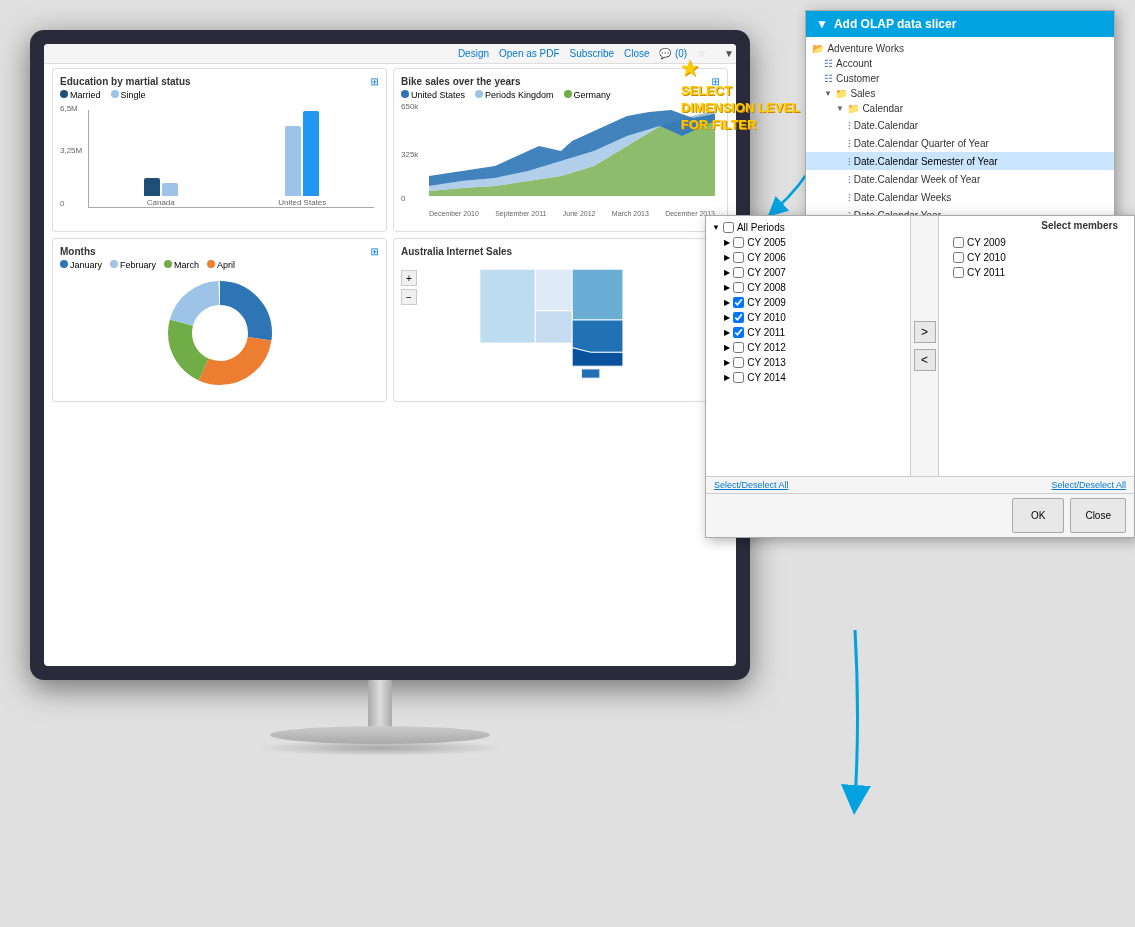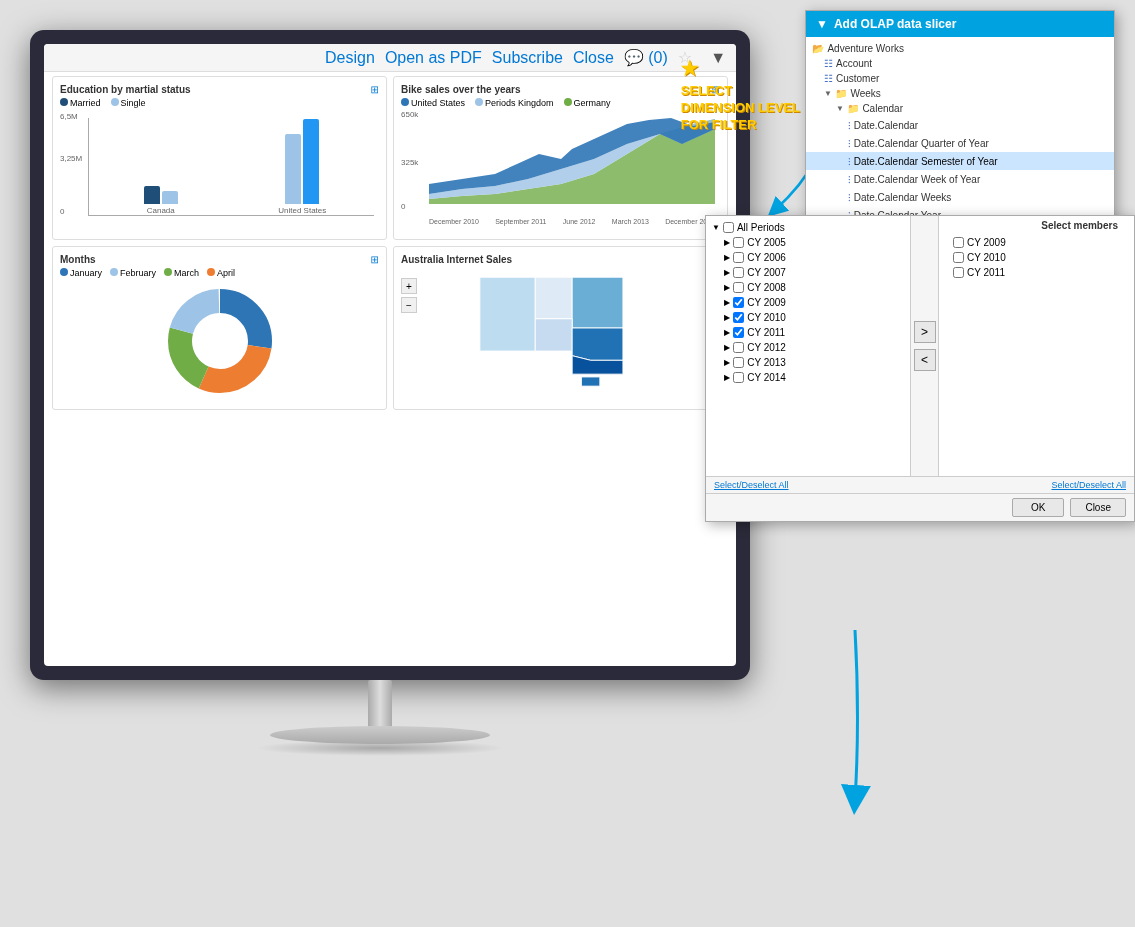--- a/index.html
+++ b/index.html
@@ -21,21 +21,21 @@
 <body>
 
 <div style="position:relative;width:1135px;height:927px;background:#e0e0e0;">
 
   <div style="position:absolute;left:30px;top:30px;width:720px;height:650px;background:#2a2a3a;border-radius:14px;box-shadow:0 8px 30px rgba(0,0,0,0.5);">
 
     <div style="position:absolute;left:14px;top:14px;right:14px;bottom:14px;background:#fff;border-radius:4px;overflow:hidden;">
 
       <div>
 
-        <div style="display:flex;align-items:center;justify-content:flex-end;padding:4px 10px;background:#f5f5f5;border-bottom:1px solid #ddd;gap:10px;font-size:16px;">
+        <div style="display:flex;align-items:center;justify-content:flex-end;padding:4px 2px;background:#f5f5f5;border-bottom:1px solid #ddd;gap:10px;font-size:10px;">
           <span style="color:#0078d4;cursor:pointer;">Design</span>
           <span style="color:#0078d4;cursor:pointer;">Open as PDF</span>
           <span style="color:#0078d4;cursor:pointer;">Subscribe</span>
           <span style="color:#0078d4;cursor:pointer;">Close</span>
           <span style="color:#0078d4;cursor:pointer;">💬 <span>(0)</span></span>
           <span style="color:#ccc;cursor:pointer;">☆</span>
           <span style="margin-left:8px;color:#555;cursor:pointer;">▼</span>
         </div>
 
 
@@ -208,21 +208,21 @@
         <span style="color:#4472c4;font-size:10px;">☷</span>
         <span>Account</span>
       </div>
       <div style="padding:2px 6px 2px 18px;display:flex;align-items:center;gap:3px;font-size:10px;color:#333;cursor:pointer;">
         <span style="color:#4472c4;font-size:10px;">☷</span>
         <span>Customer</span>
       </div>
       <div style="padding:2px 6px 2px 18px;display:flex;align-items:center;gap:3px;font-size:10px;color:#333;cursor:pointer;">
         <span style="font-size:8px;color:#666;">▼</span>
         <span style="color:#f0a000;">📁</span>
-        <span>Weeks</span>
+        <span>Sales</span>
       </div>
       <div style="padding:2px 6px 2px 30px;display:flex;align-items:center;gap:3px;font-size:10px;color:#333;cursor:pointer;">
         <span style="font-size:8px;color:#666;">▼</span>
         <span style="color:#f0a000;">📁</span>
         <span>Calendar</span>
       </div>
       <div style="padding:2px 6px 2px 42px;display:flex;align-items:center;gap:3px;font-size:10px;color:#333;cursor:pointer;">
         <span style="color:#4472c4;font-size:10px;">⁝</span>
         <span>Date.Calendar</span>
       </div>
@@ -339,21 +339,21 @@
         </div>
       </div>
     </div>
 
     <div style="display:flex;align-items:center;justify-content:space-between;padding:3px 8px;border-top:1px solid #ccc;background:#f5f5f5;">
       <button style="font-size:9px;background:none;border:none;color:#0078d4;cursor:pointer;text-decoration:underline;">Select/Deselect All</button>
       <span style="flex:1;"></span>
       <button style="font-size:9px;background:none;border:none;color:#0078d4;cursor:pointer;text-decoration:underline;">Select/Deselect All</button>
     </div>
     <div style="display:flex;justify-content:flex-end;gap:6px;padding:4px 8px;border-top:1px solid #ccc;background:#f5f5f5;">
-      <button style="padding:3px 18px;font-size:10px;cursor:pointer;border:1px solid #aaa;background:#e8e8e8;border-radius:2px;">OK</button>
+      <button style="padding:11px 18px;font-size:10px;cursor:pointer;border:1px solid #aaa;background:#e8e8e8;border-radius:2px;">OK</button>
       <button style="padding:3px 14px;font-size:10px;cursor:pointer;border:1px solid #aaa;background:#e8e8e8;border-radius:2px;">Close</button>
     </div>
   </div>
 
   <div style="position:absolute;right:335px;top:55px;font-family:'Arial Black',Arial,sans-serif;font-weight:900;font-size:13px;color:#ffcc00;text-shadow:1px 1px 0 #cc8800;line-height:1.3;text-align:left;">
     <span style="font-size:20px;color:#ffcc00;display:block;margin-bottom:2px;">★</span>
     <span style="display:block;">SELECT</span>
     <span style="display:block;">DIMENSION LEVEL</span>
     <span style="display:block;">FOR FILTER</span>
   </div>

